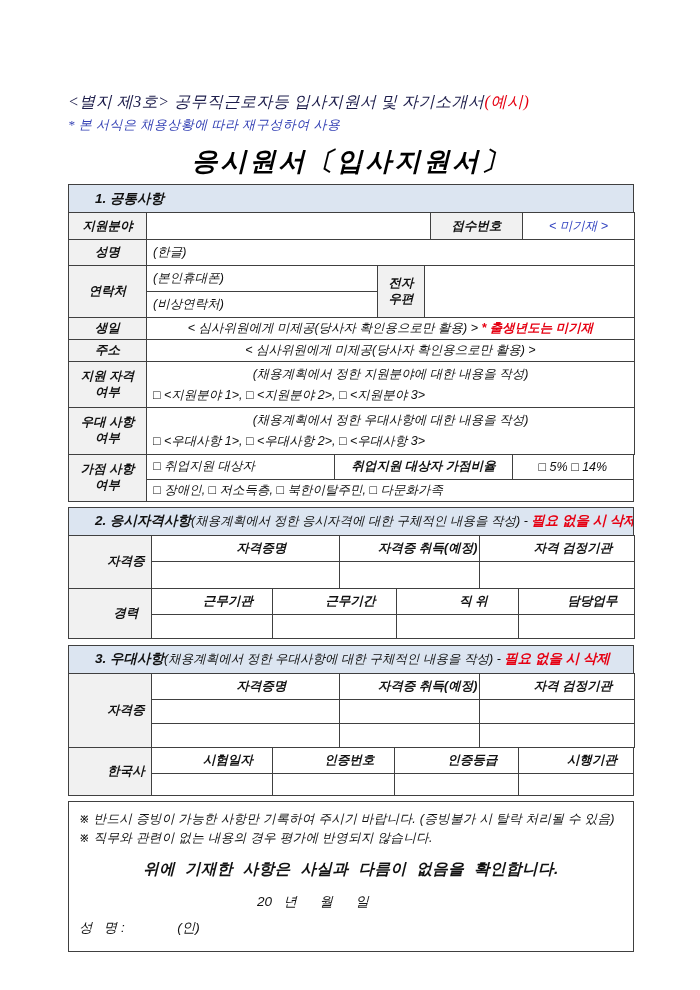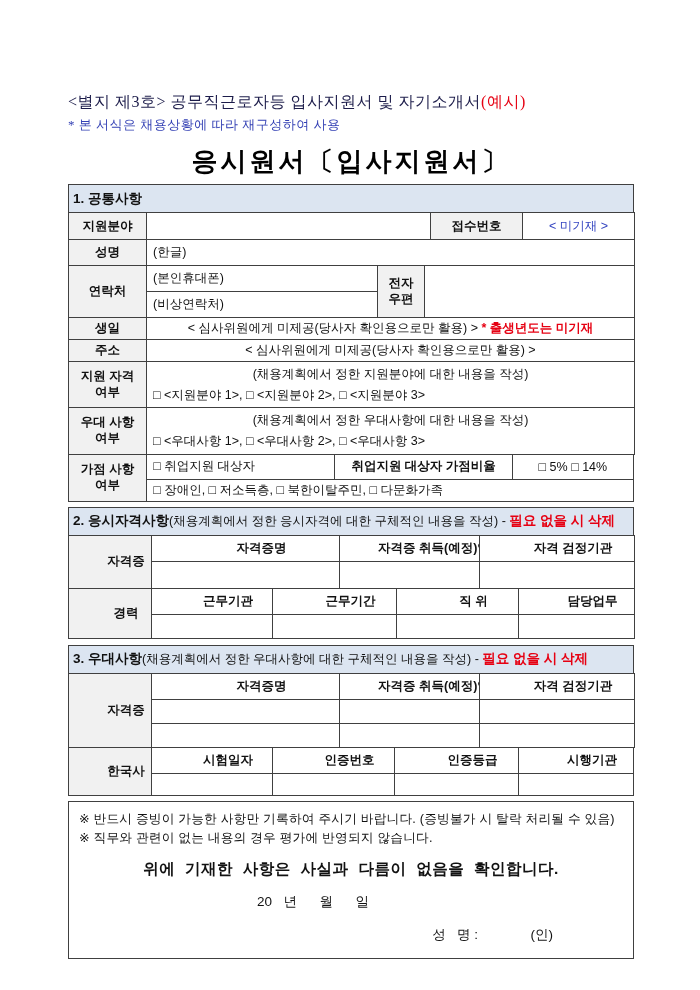--- a/index.html
+++ b/index.html
@@ -1,21 +1,21 @@
 <!DOCTYPE html>
 <html><head>
 <meta charset="utf-8">
 <style>
   html,body { margin:0; padding:0; }
   body {
     width:700px; height:990px; background:#ffffff; color:#111;
     font-family:"Liberation Sans","DejaVu Sans",sans-serif;
     position:relative; overflow:hidden;
   }
-  .page { box-sizing:border-box; width:700px; height:942px; padding:92px 66px 0 68px; }
+  .page { box-sizing:border-box; width:700px; height:942px; padding:92px 66px 0 68px;font-style:italic; }
 
   
   .doc-label {
     font-family:"Liberation Serif","DejaVu Serif",serif;
     font-size:16px; color:#1c1c4a; letter-spacing:0.5px; white-space:nowrap;
   }
   .doc-label .red { color:#e60012; }
   .usage-note {
     font-family:"Liberation Serif","DejaVu Serif",serif;
     font-size:13px; color:#3340b4; margin-top:3px; letter-spacing:0.5px;
@@ -28,21 +28,21 @@
   
   table { border-collapse:collapse; table-layout:fixed; width:566px; }
   .stk { margin-top:-1px; }           
   .gap { margin-top:5px; }            
   td {
     border:1px solid #404040; font-size:12.5px; padding:2px 6px;
     overflow:hidden; white-space:nowrap; vertical-align:middle;
   }
   .sec-head td {
     background:#dce5f1; font-weight:bold; font-size:13.5px;
-    padding:4px 4px; height:19px;
+    padding:4px 26px; height:19px;
   }
   .sec-head .normal { font-weight:normal; font-size:12.5px; }
   .sec-head .red { color:#e60012; font-weight:bold; }
   .lbl { background:#f1f1f1; text-align:center; font-weight:bold; }
   .pre { white-space:pre-line; line-height:1.25; }
   .ctr { text-align:center; }
   .bold { font-weight:bold; }
   .red { color:#e60012; }
   .blue { color:#3344c0; }
   .two-line { white-space:normal; line-height:1.65; }
@@ -68,21 +68,21 @@
   .note-line { font-size:12.7px; line-height:1.55; letter-spacing:0.2px; }
   .confirm-line {
     margin-top:10px; text-align:center; font-size:15.5px; font-weight:bold;
     word-spacing:5px; letter-spacing:0.5px;
   }
   .date-line {
     margin-top:13px; text-align:center; font-size:13.5px;
     white-space:pre; transform:translateX(-38px);
   }
   .sign-line {
-    margin-top:15px; text-align:right; padding-right:70px; font-size:13.5px;
+    margin-top:8px; padding-right:70px; font-size:13.5px;
     white-space:pre;
   }
 </style>
 </head>
 <body>
 
 <div class="page">
 
   <div class="doc-label"><span>&lt;별지 제3호&gt; 공무직근로자등 입사지원서 및 자기소개서</span><span class="red">(예시)</span></div>
   <div class="usage-note">* 본 서식은 채용상황에 따라 재구성하여 사용</div>

